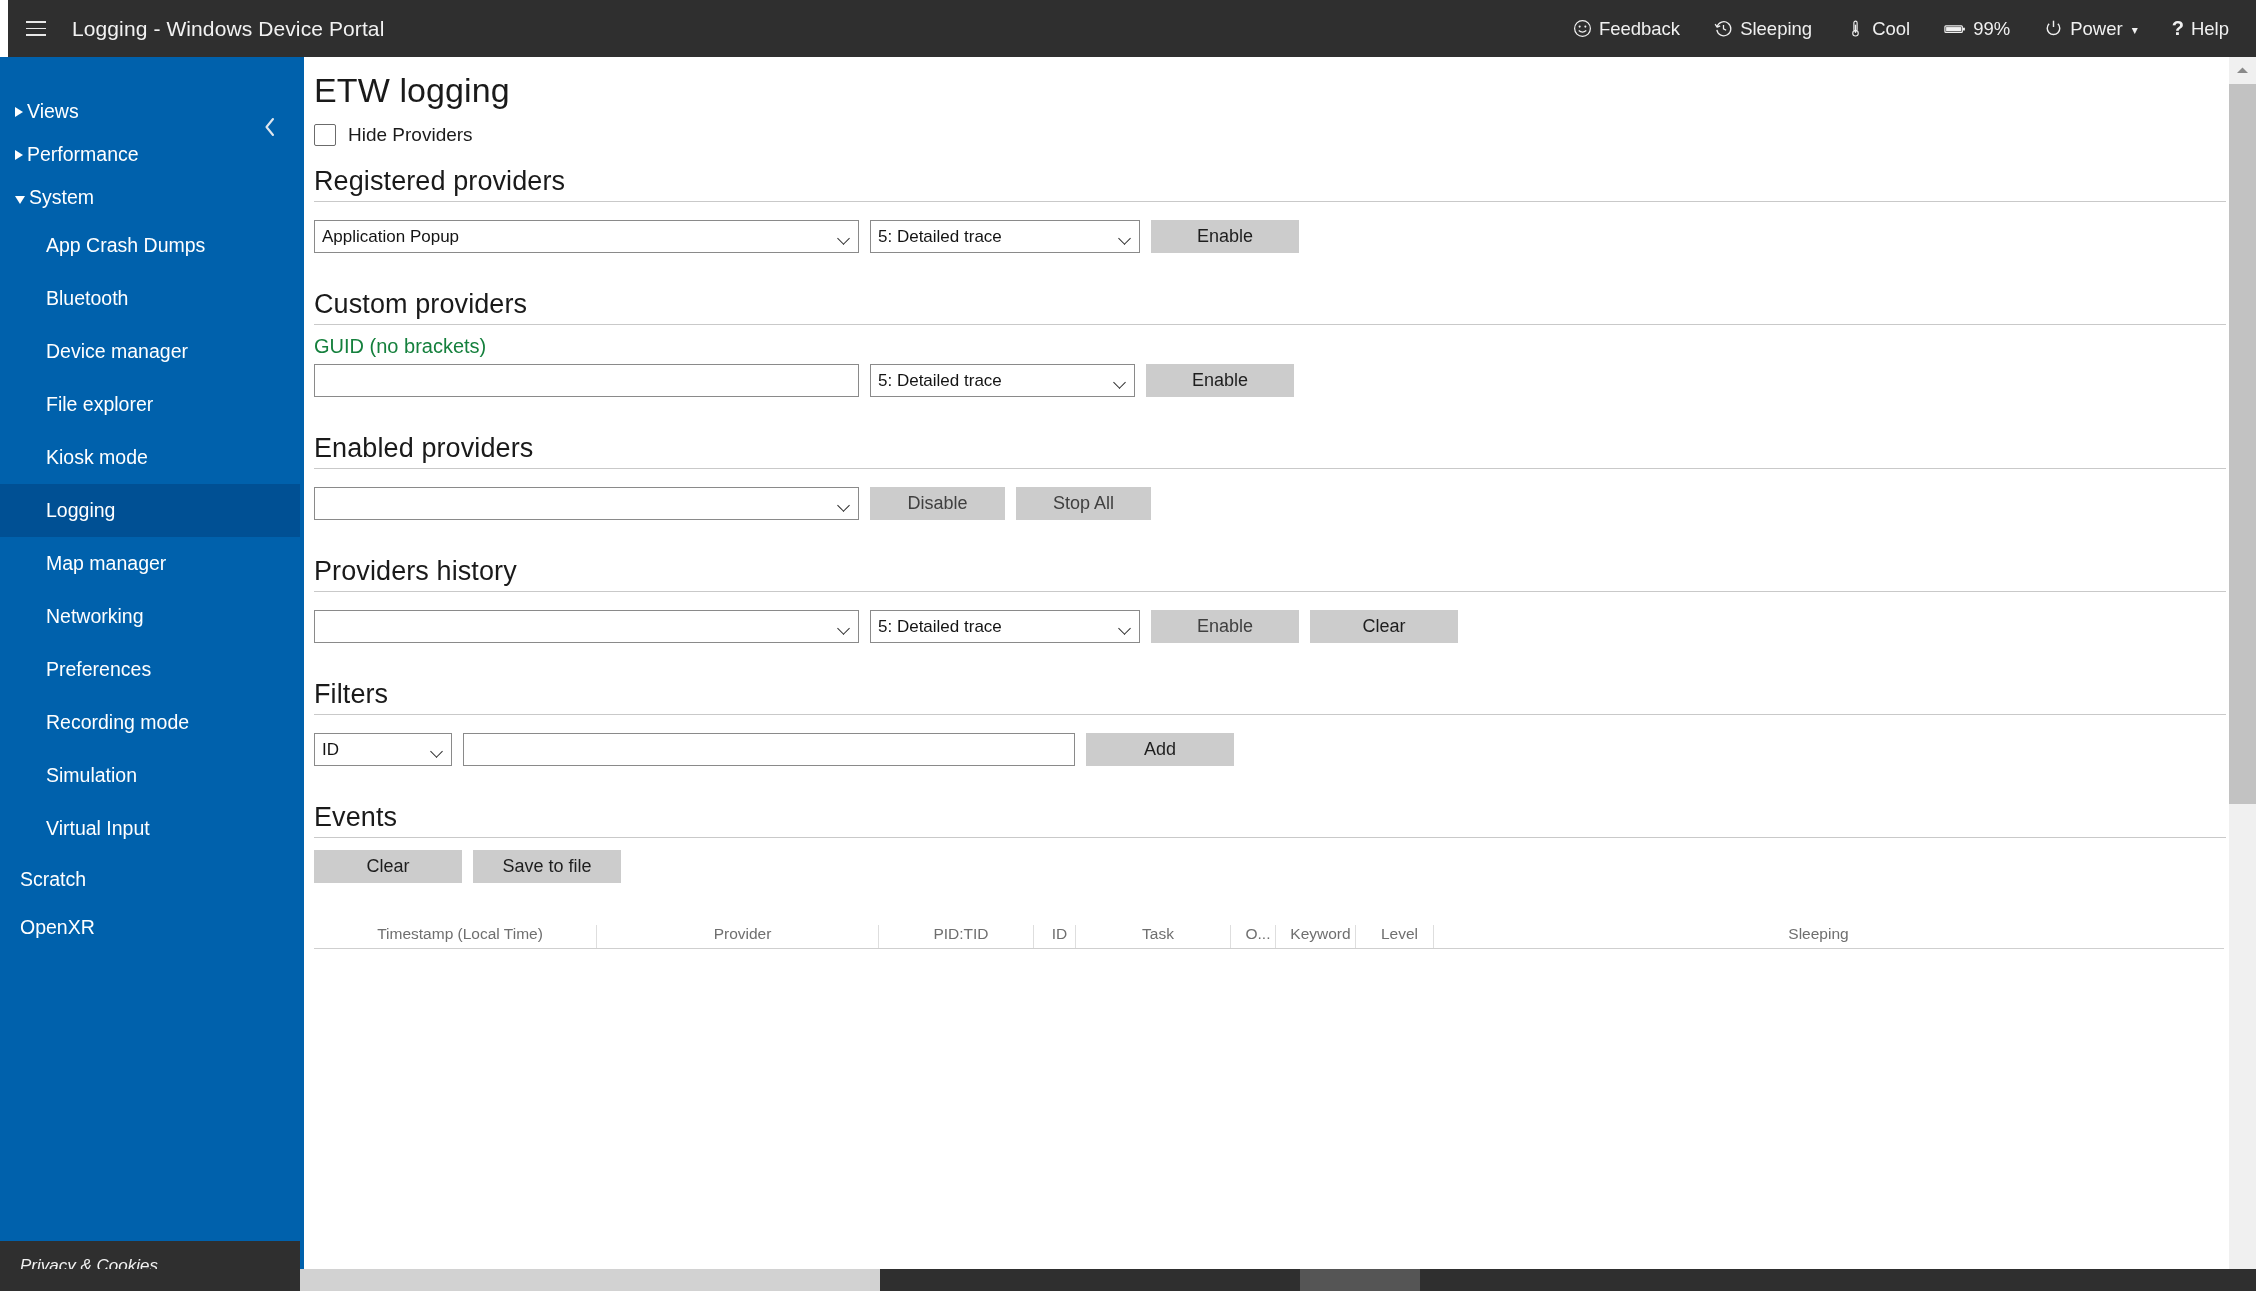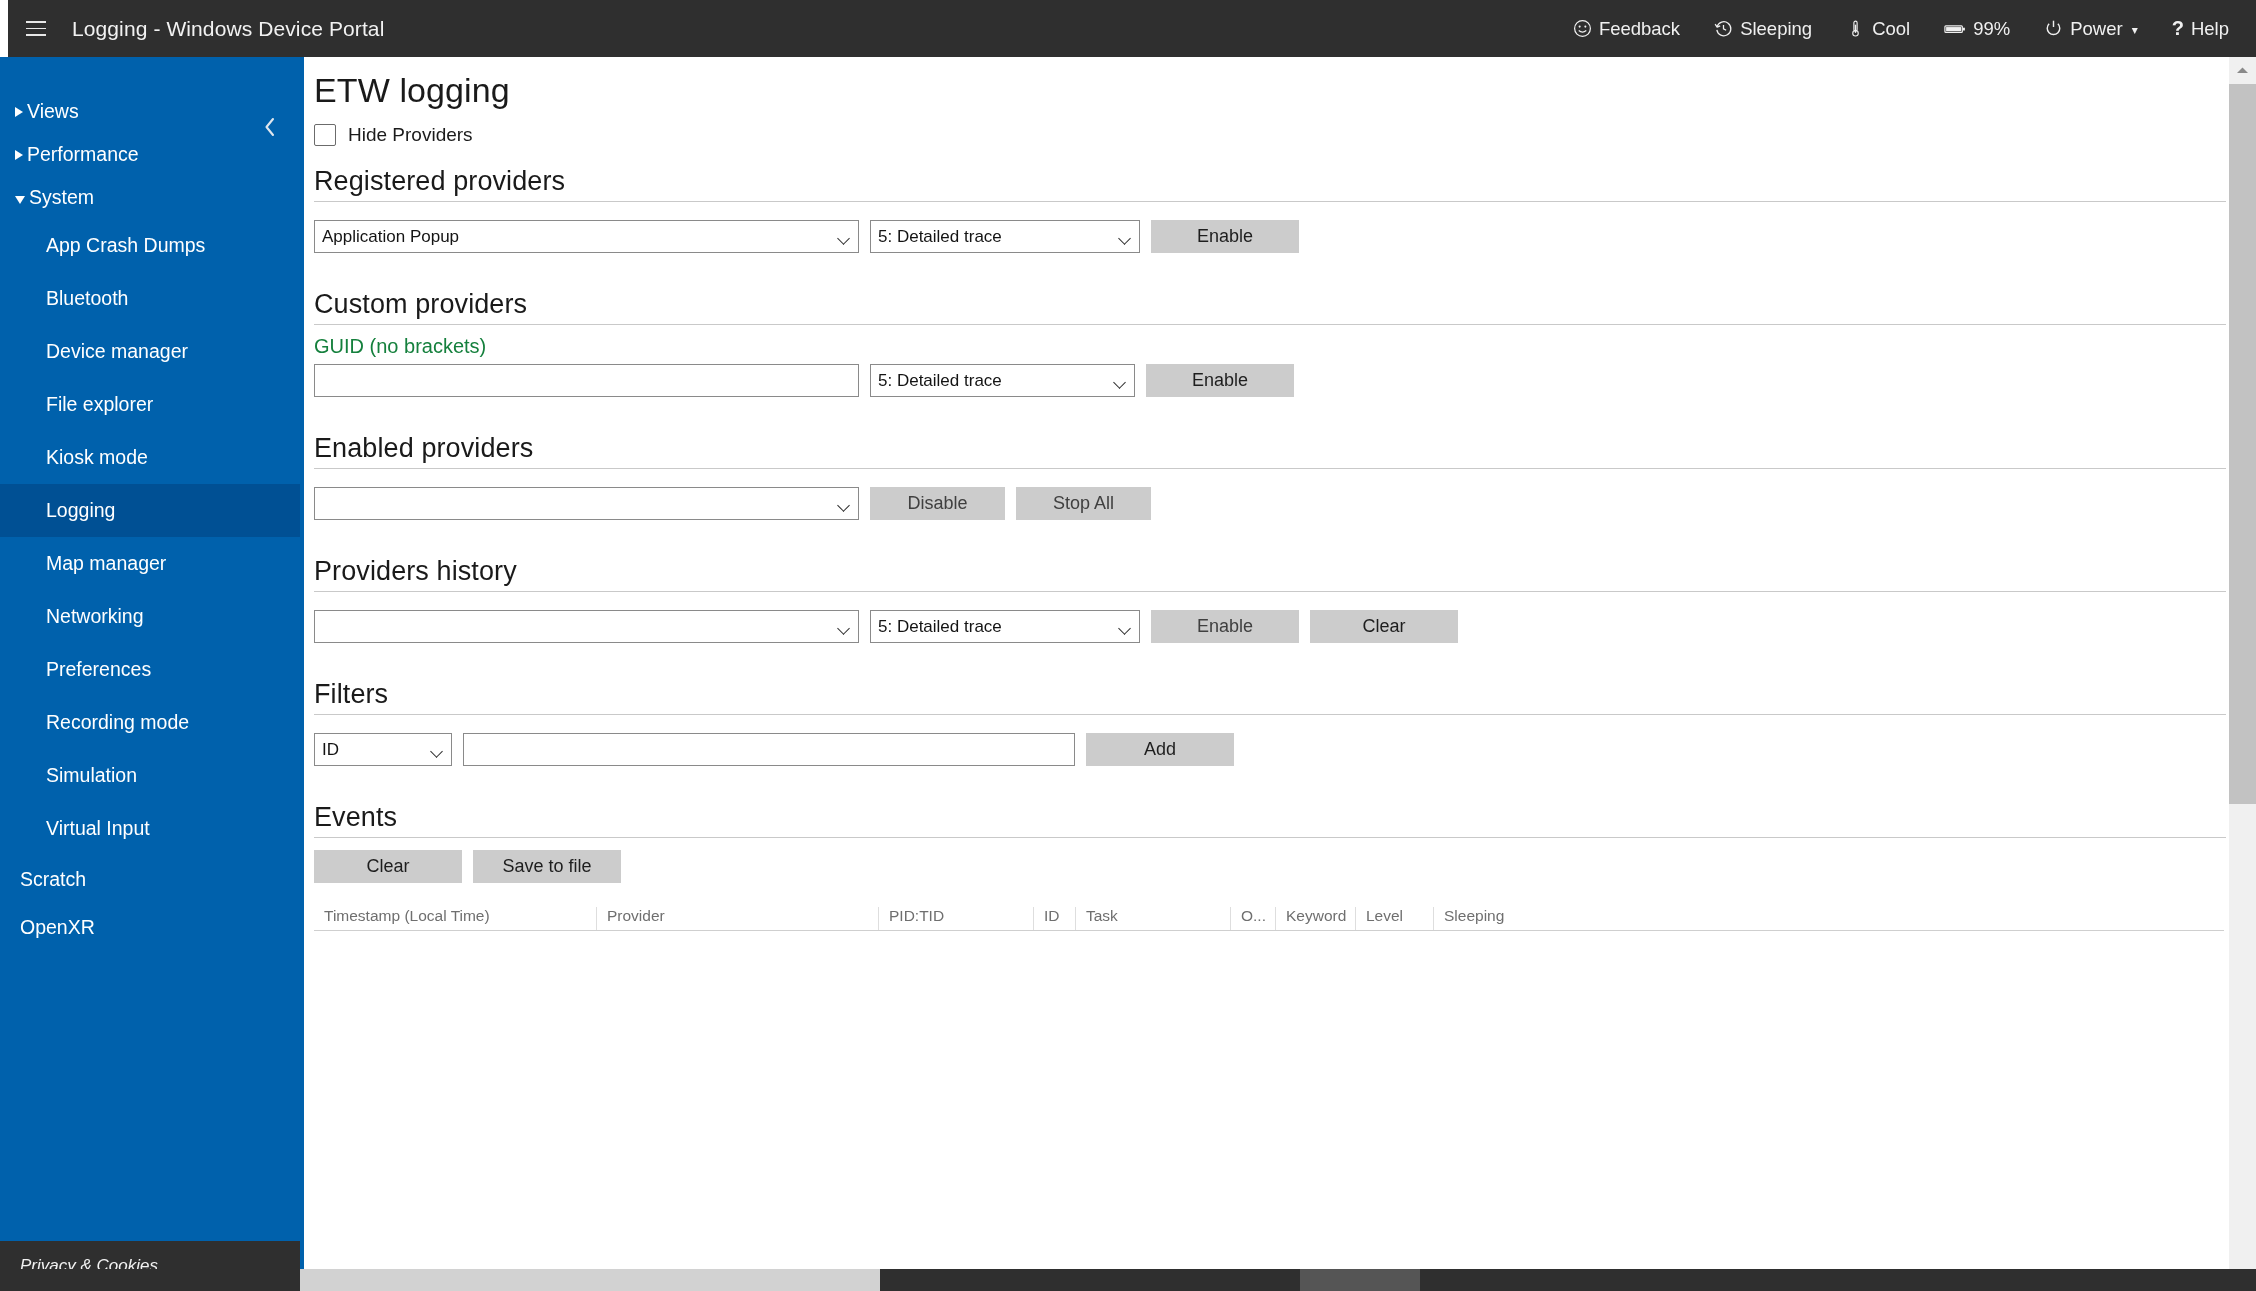--- a/index.html
+++ b/index.html
@@ -271,21 +271,21 @@
 
   .label-small {
     font-size: 20px;
     color: #15803d;
     margin-bottom: 6px;
   }
 
   .gap-l { margin-bottom: 36px; }
 
   
-  #events-table { width: 1910px; margin-top: 18px; }
+  #events-table { width: 1910px; margin-top: 36px; text-align: center; }
   #events-head {
     display: flex;
     align-items: flex-end;
     height: 30px;
     border-bottom: 1.6px solid #cfcfcf;
     font-size: 15.5px;
     color: #6f6f6f;
   }
   #events-head .th {
     padding: 0 0 5px 10px;

